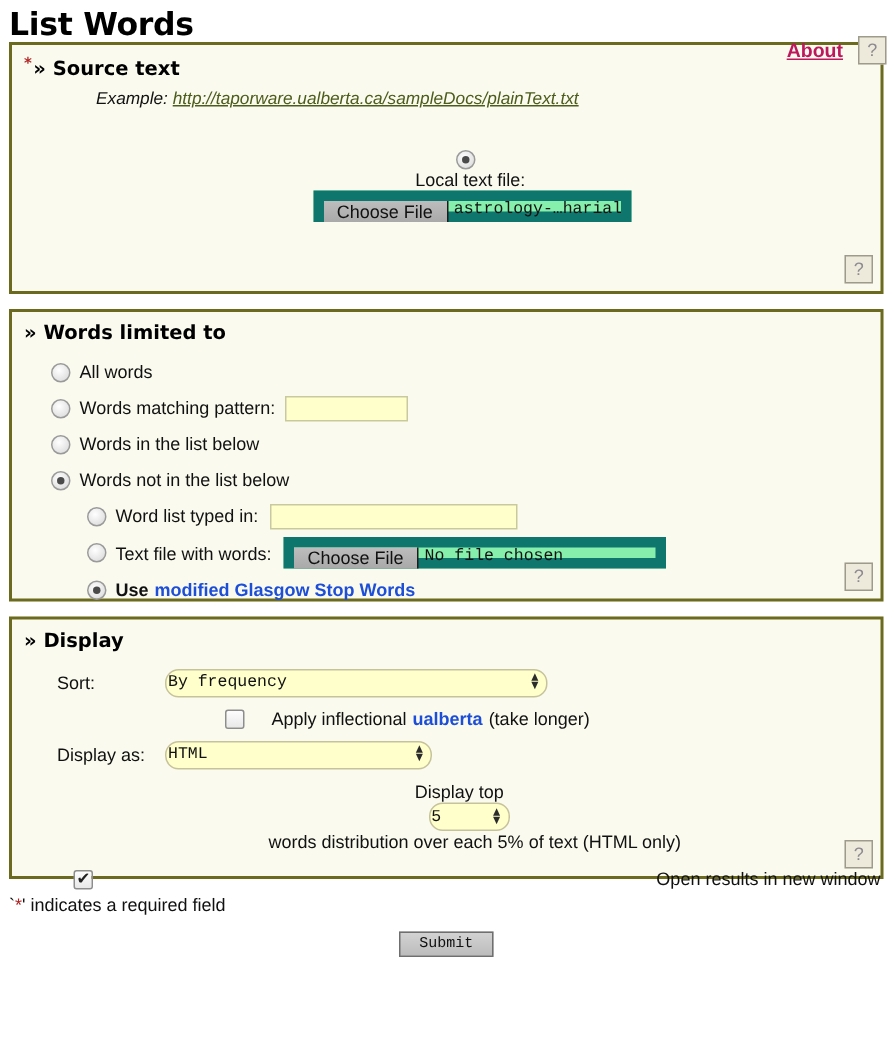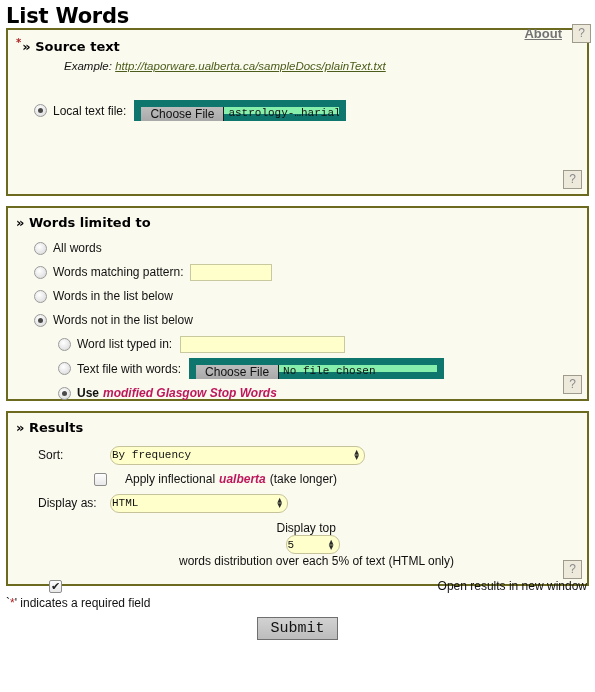--- a/index.html
+++ b/index.html
@@ -30,21 +30,21 @@
     position: absolute;
     top: 24px;
     right: 4px;
     display: flex;
     align-items: center;
     z-index: 5;
   }
   .about-link {
     font-size: 13px;
     font-weight: bold;
-    color: #737373;
+    color: #be185d;
     text-decoration: underline;
     margin-right: 10px;
     cursor: pointer;
   }
 
   
   .help-btn {
     width: 19px;
     height: 19px;
     background: #eeeadb;
@@ -231,43 +231,42 @@
     cursor: pointer;
   }
   .example-row {
     padding-left: 56px;
     font-style: italic;
     font-size: 11.5px;
     color: #111;
     margin: 4px 0 0 0;
   }
   a.bluelink {
-    color: #be185d;
+    color: #1d4ed8;
     font-weight: bold;
     text-decoration: none;
     cursor: pointer;
-    font-style: italic;
   }
 
   
   .required-note {
     margin: 2px 0 0 6px;
     font-size: 12px;
     color: #111;
   }
   .required-note .star { color: #b22222; }
   .submit-wrap {
     text-align: center;
     margin-top: 10px;
   }
   .submit-btn {
     background: linear-gradient(#d2d2d2, #bcbcbc);
     border: 1px solid #6f6f6f;
     font-family: "Liberation Mono", monospace;
-    font-size: 15px;
+    font-size: 10px;
     color: #111;
     padding: 2px 12px;
     cursor: pointer;
   }
 </style>
 </head>
 <body>
 
 <div class="page-title">List Words</div>
 
@@ -280,21 +279,21 @@
   <div class="panel-legend">
     <span class="req-star">*</span><span>» Source text</span>
   </div>
 
 
   <div class="example-row">
     <span>Example:</span>
     <a class="examplelink">http://taporware.ualberta.ca/sampleDocs/plainText.txt</a>
   </div>
 
-  <div class="row" style="margin-top:26px;">
+  <div class="row" style="margin-top:26px;flex-direction:column;">
     <span class="radio checked"></span>
     <span class="row-label">Local text file:</span>
     <span class="fileinput" style="margin-left:8px;">
       <span class="btn">Choose File</span>
       <span class="fname">astrology-…harial.txt</span>
     </span>
   </div>
 
   <span class="help-btn panel-help">?</span>
 </div>
@@ -341,34 +340,34 @@
   <div class="row indent2">
     <span class="radio checked"></span>
     <span class="row-label bold">Use</span>
     <a class="bluelink" style="margin-left:4px;">modified Glasgow Stop Words</a>
   </div>
 
   <span class="help-btn panel-help">?</span>
 </div>
 
 <div class="panel" style="height:175px;">
-  <div class="panel-legend">» Results</div>
+  <div class="panel-legend">» Display</div>
 
   <div class="row" style="padding-left:30px; margin-top:6px;">
     <span class="row-label" style="margin-left:0; width:72px;">Sort:</span>
     <span class="sel" style="width:255px;">
       <span>By frequency</span>
       <span class="arrows">
           <span>▲</span>
           <span>▼</span>
         </span>
     </span>
   </div>
 
-  <div class="row" style="padding-left:86px;">
+  <div class="row" style="padding-left:114px;margin-left:28px;">
     <span class="checkbox"></span>
     <span class="row-label" style="margin-left:18px;">Apply inflectional</span>
     <a class="bluelink" style="margin-left:4px;">ualberta</a>
     <span class="row-label" style="margin-left:4px;">(take longer)</span>
   </div>
 
   <div class="row" style="padding-left:30px;">
     <span class="row-label" style="margin-left:0; width:72px;">Display as:</span>
     <span class="sel" style="width:178px;">
       <span>HTML</span>

